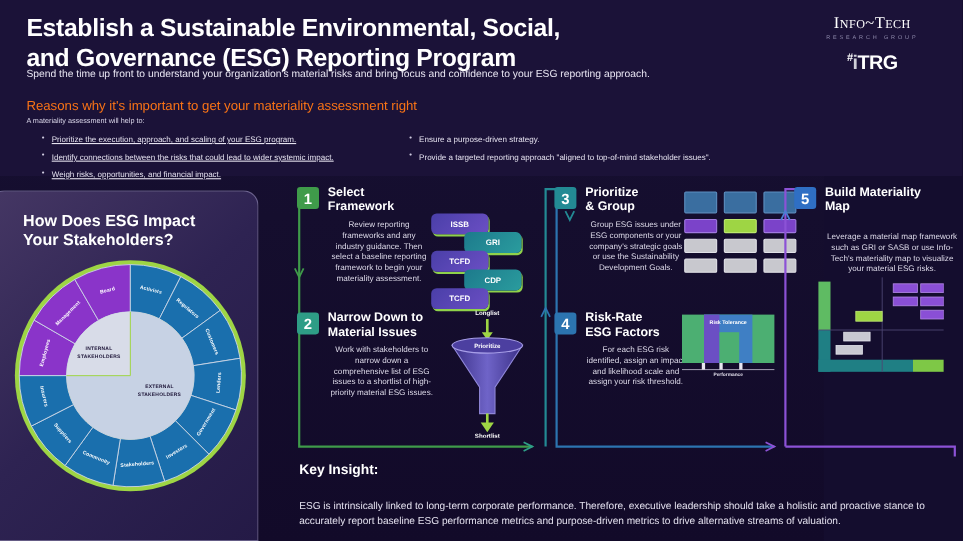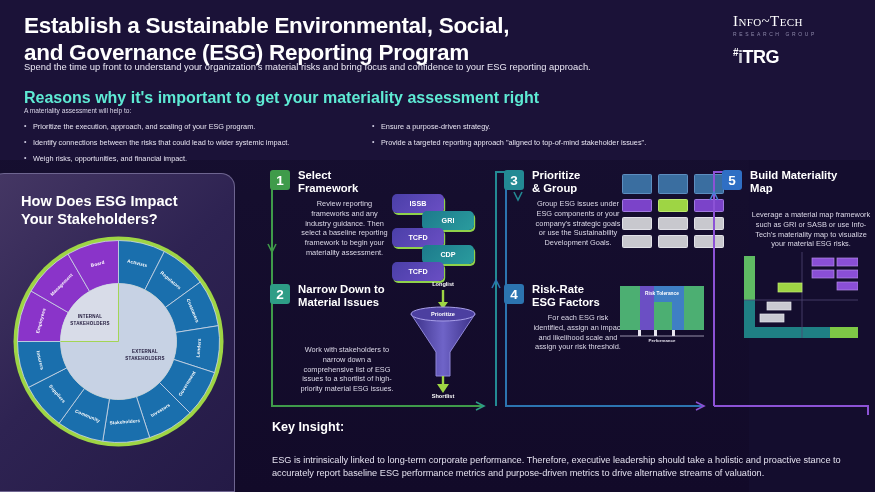--- a/index.html
+++ b/index.html
@@ -13,33 +13,33 @@
           background: linear-gradient(180deg,#181036 0%, #150e2e 40%, #120a29 100%); padding-left: 14px; }
 
   
   .header { position: absolute; left:0; top:0; width:875px; height:160px;
             background:#1b1238; }
   .title { position:absolute; left:24px; top:12px; width:600px;
            color:#ffffff; font-size:22.5px; font-weight:bold; line-height:1.22;
            letter-spacing:-0.3px; }
   .subtitle { position:absolute; left:24px; top:61px; width:700px;
               color:#e9e6f3; font-size:9.4px; line-height:1.3; }
-  .reasons-head { position:absolute; left:24px; top:89px; color:#5eead4;
-                  font-size:16px; font-weight:bold; }
+  .reasons-head { position:absolute; left:24px; top:89px; color:#f97316;
+                  font-size:12px; font-weight:normal; }
   .reasons-sub { position:absolute; left:24px; top:107px; color:#d9d5e8;
                  font-size:6.6px; }
   .bullets { position:absolute; font-size:7.3px; color:#e6e3f0; line-height:1.0; }
-  .bullets.col1 { left:24px; top:123px; width:330px; }
+  .bullets.col1 { left:38px; top:123px; width:330px;text-decoration:underline; }
   .bullets.col2 { left:372px; top:123px; width:330px; }
   .bullets li { list-style:none; position:relative; padding-left:9px;
                 margin-bottom:8.5px; }
   .bullets li:before { content:"\2022"; position:absolute; left:0; top:-1px;
                        color:#cfcbe0; font-size:7px; }
 
-  .logo-wrap { position:absolute; right:22px; top:14px; 
+  .logo-wrap { position:absolute; right:22px; top:14px; text-align:center;
                width:120px; }
   .logo-it { color:#ffffff; font-family:"Liberation Serif", serif;
              font-size:15px; letter-spacing:0.4px; font-variant:small-caps;
              line-height:1; white-space:nowrap;}
   .logo-rg { color:#8e89ab; font-size:5px; letter-spacing:2.6px;
              margin-top:2px; }
   .logo-itrg { margin-top:11px; color:#ffffff; font-size:18px;
                font-weight:bold; letter-spacing:-0.5px; line-height:1; }
   .logo-itrg .hash { font-size:10px; vertical-align:top; }
   .logo-itrg .i { color:#cfcfd8; }
@@ -214,21 +214,21 @@
           <div class="fw-badge fw-p" style="left:0px;  top:68px;">TCFD</div>
         </div>
       </div>
 
       <div class="step" style="left:8px; top:124px; width:218px;">
         <div class="step-num" style="background:#2e9d86;">2</div>
         <div class="step-title">
           <span>Narrow Down to</span><br>
           <span>Material Issues</span>
         </div>
-        <div class="step-body" style="top:29px; width:98px;margin-top:32px;">Work with stakeholders to narrow down a comprehensive list of ESG issues to a shortlist of high-priority material ESG issues.</div>
+        <div class="step-body" style="top:29px; width:98px;">Work with stakeholders to narrow down a comprehensive list of ESG issues to a shortlist of high-priority material ESG issues.</div>
 
         <svg style="position:absolute; left:128px; top:-8px;" width="90" height="122">
           <defs>
             <linearGradient id="funGrad" x1="0" y1="0" x2="1" y2="0">
               <stop offset="0%" stop-color="#3a2f86"></stop>
               <stop offset="50%" stop-color="#6f64c8"></stop>
               <stop offset="100%" stop-color="#3a2f86"></stop>
             </linearGradient>
           </defs>
           <text class="funnel-lbl" x="45" y="10" text-anchor="middle">Longlist</text>

